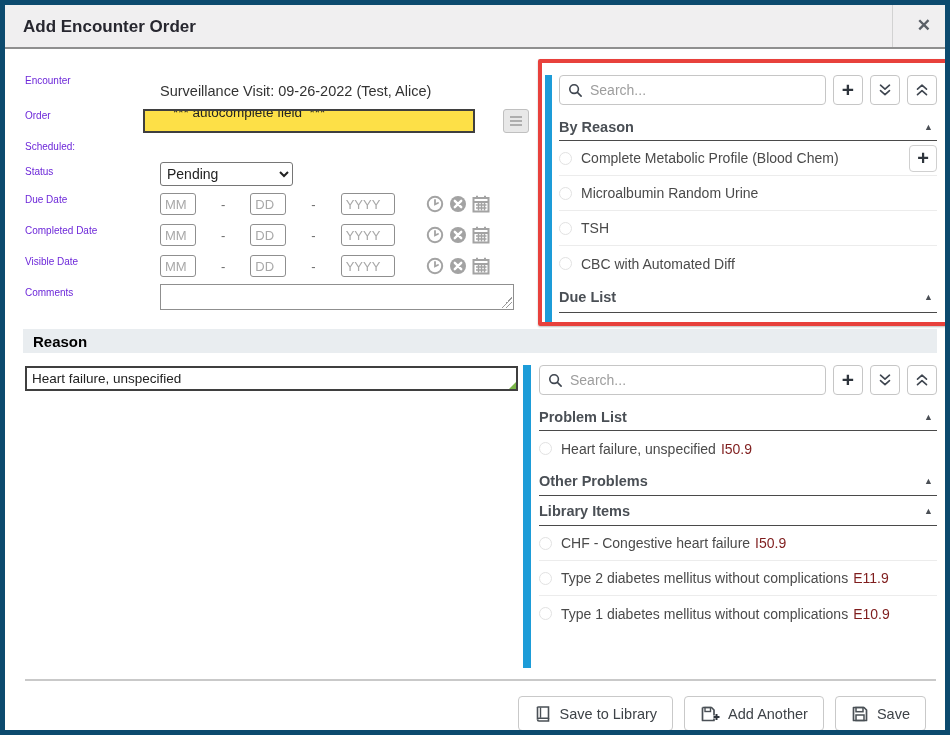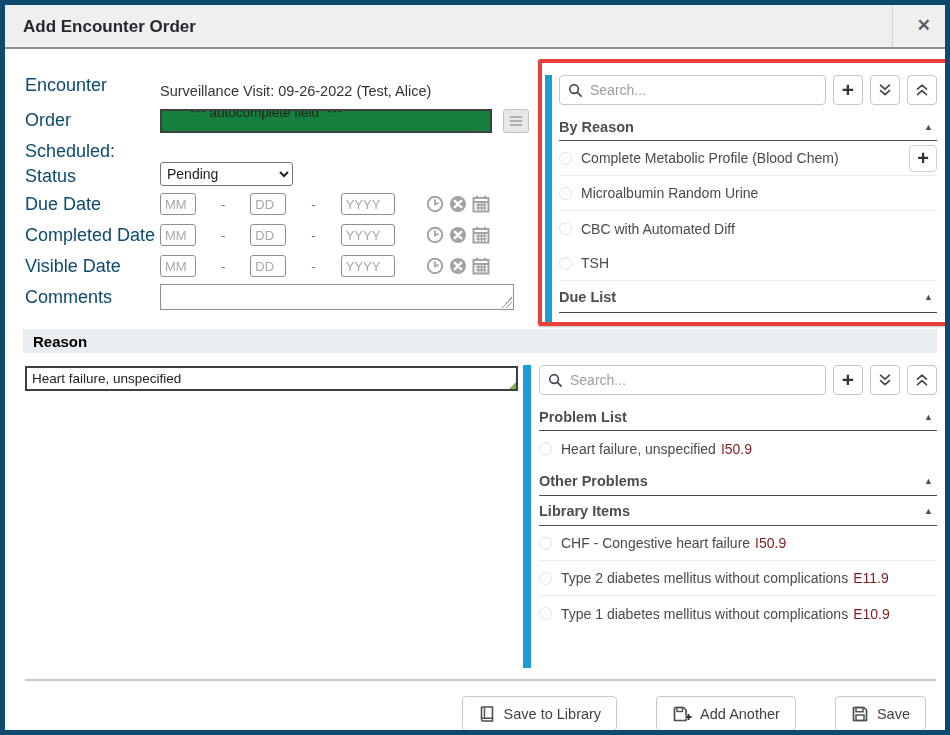--- a/index.html
+++ b/index.html
@@ -8,24 +8,24 @@
 
   .dialog { position:relative; width:950px; height:735px; background:#fff; border:5px solid #0c4a6e; overflow:hidden; }
 
   
   .dlg-header { position:absolute; left:0; top:0; width:100%; height:44px; background:#f0eff0; border-bottom:2px solid #8f8f8f; }
   .dlg-title { position:absolute; left:18px; top:12px; font-size:17px; font-weight:bold; color:#27272f; }
   .dlg-close-sep { position:absolute; right:52px; top:0; width:1px; height:42px; background:#d2d2d2; }
   .dlg-close { position:absolute; right:14px; top:11px; font-size:17px; font-weight:bold; color:#5a5f66; cursor:pointer; line-height:20px; }
 
   
-  .lbl { position:absolute; left:20px; font-size:18px; color:#0c4a6e; }
+  .lbl { position:absolute; left:20px; font-size:10px; color:#6d28d9; }
   .enc-value { position:absolute; left:155px; font-size:14.5px; color:#333; }
 
-  .order-input { position:absolute; left:155px; top:104px; width:332px; height:24px; border:2px solid #3f3f3f; font-size:13.5px; padding:0 4px 17px 28px; color:#222; background:#15803d; font-family:"Liberation Sans", sans-serif; }
+  .order-input { position:absolute; left:138px; top:104px; width:332px; height:24px; border:2px solid #3f3f3f; font-size:13.5px; padding:0 4px 17px 28px; color:#222; background:#fde047; font-family:"Liberation Sans", sans-serif; }
   .order-lookup { position:absolute; left:498px; top:104px; width:26px; height:24px; background:#e8e8e8; border:1px solid #c0c0c0; border-radius:3px; display:flex; align-items:center; justify-content:center; }
 
   .status-select { position:absolute; left:155px; top:157px; width:133px; height:24px; font-size:14px; font-family:"Liberation Sans", sans-serif; color:#222; border:1px solid #767676; border-radius:3px; background:#fff; padding:0 2px; }
 
   .date-row { position:absolute; left:155px; height:24px; display:flex; align-items:center;gap:24px; }
   .date-row input { height:22px; border:1px solid #8f8f8f; border-radius:3px; font-size:13px; padding:0 4px; color:#333; font-family:"Liberation Sans", sans-serif; }
   .date-row input::placeholder { color:#a8a8a8; }
   .d-mm, .d-dd { width:36px; }
   .d-yyyy { width:54px; }
   .d-dash { color:#6a6a6a; font-size:13px; margin:0 1px; }
@@ -65,21 +65,21 @@
   .radio { width:13px; height:13px; border:1.5px solid #e2e2e2; border-radius:50%; margin-right:9px; flex:none; background:#fff; }
   .item-code { color:#7f1d1d; margin-left:5px; }
   .item-plus { margin-left:auto; width:28px; height:27px; border:1px solid #d0d0d0; border-radius:4px; background:#fff; display:flex; align-items:center; justify-content:center; font-size:20px; font-weight:bold; color:#2e343c; cursor:pointer; }
 
   
   .red-box { position:absolute; left:533px; top:54px; width:413px; height:267px; border:4px solid #e8413c; border-radius:2px; pointer-events:none; box-shadow:0 1px 2px rgba(0,0,0,0.25); }
 
   
   .footer-sep { position:absolute; left:20px; top:674px; width:911px; height:2px; background:#c9c9c9; }
   .footer { position:absolute; right:19px; top:691px; display:flex; gap:11px; }
-  .f-btn { height:35px; background:#fff; border:1px solid #c9c9c9; border-radius:4px; display:flex; align-items:center; gap:8px; padding:12px 15px; font-size:14.5px; color:#3e4348; cursor:pointer; font-family:"Liberation Sans", sans-serif;margin-left:28px; }
+  .f-btn { height:35px; background:#fff; border:1px solid #c9c9c9; border-radius:4px; display:flex; align-items:center; gap:8px; padding:12px 15px; font-size:14.5px; color:#3e4348; cursor:pointer; font-family:"Liberation Sans", sans-serif; }
   .hidden-defs { position:absolute; width:0; height:0; overflow:hidden; }
 </style>
 </head>
 <body>
 
 <svg class="hidden-defs" aria-hidden="true">
   <defs>
     <symbol id="i-search" viewBox="0 0 16 16">
         <circle cx="6.5" cy="6.5" r="4.6" fill="none" stroke="#3f4650" stroke-width="1.7"></circle>
         <line x1="10" y1="10" x2="14" y2="14" stroke="#3f4650" stroke-width="1.7" stroke-linecap="round"></line>
@@ -267,27 +267,27 @@
 
     <div class="list-item">
       <span class="radio"></span>
       <span>Complete Metabolic Profile (Blood Chem)</span>
       <span class="item-plus">+</span>
     </div>
     <div class="list-item">
       <span class="radio"></span>
       <span>Microalbumin Random Urine</span>
     </div>
+    <div class="list-item">
+      <span class="radio"></span>
+      <span>TSH</span>
+    </div>
     <div class="list-item no-sep">
       <span class="radio"></span>
       <span>CBC with Automated Diff</span>
-    </div>
-    <div class="list-item">
-      <span class="radio"></span>
-      <span>TSH</span>
     </div>
 
     <div class="sec-header h32">
       <span class="sec-title">Due List</span>
       <span class="tri">▲</span>
     </div>
   </div>
 
   <div class="red-box"></div>
 

